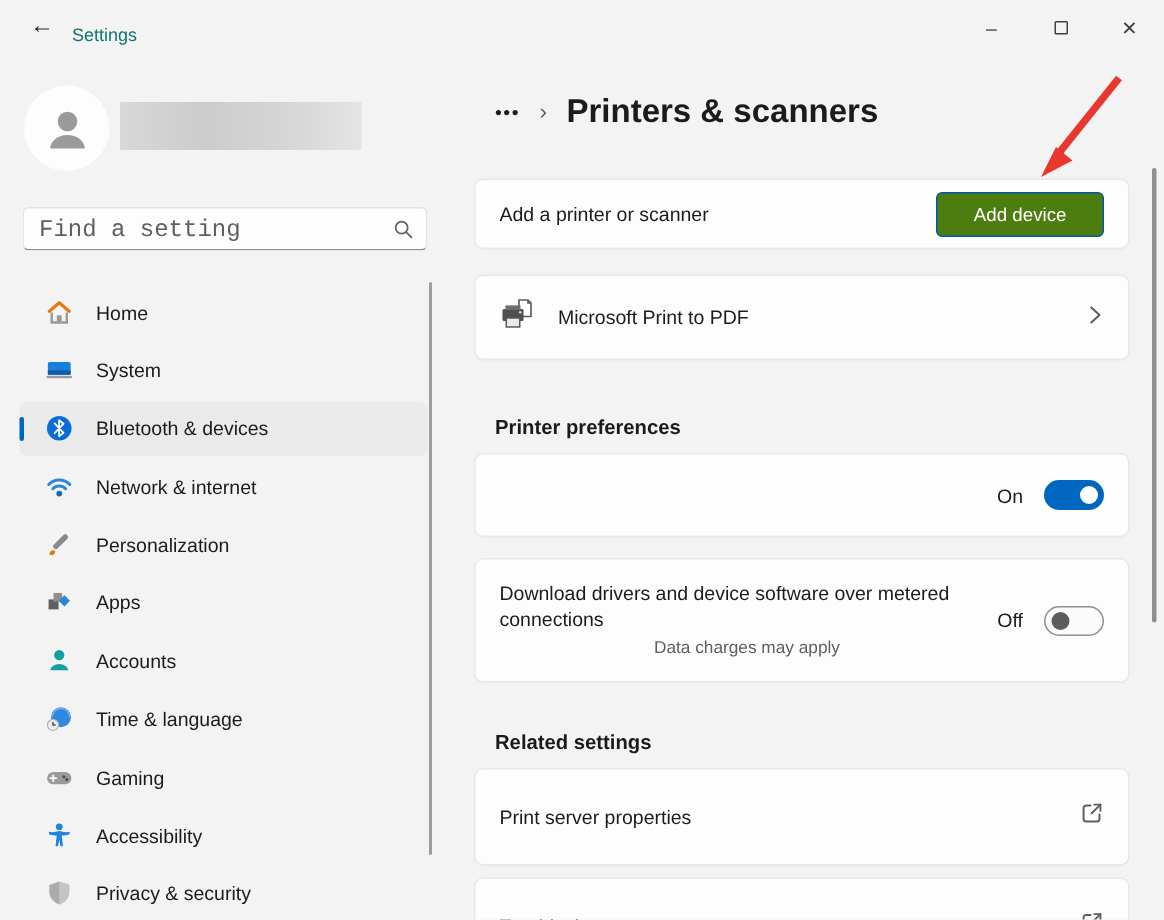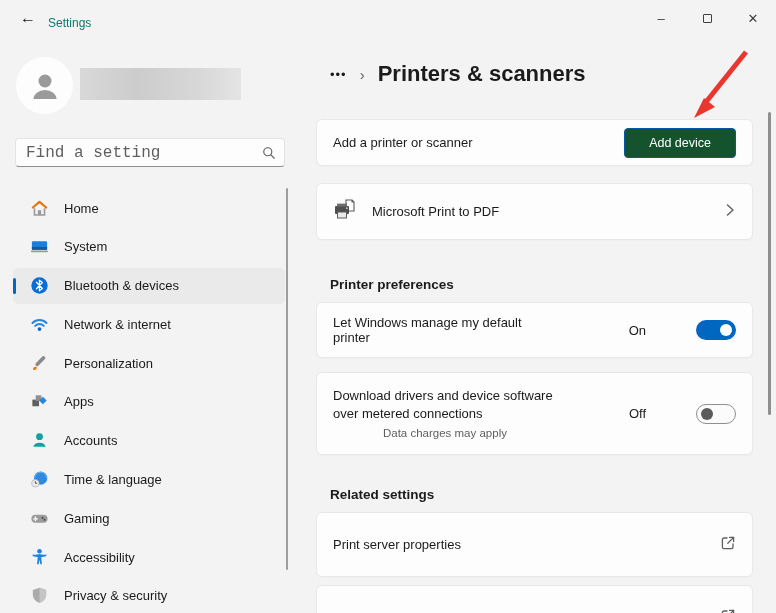--- a/index.html
+++ b/index.html
@@ -43,27 +43,27 @@
   .sb-scroll { position:absolute; left:286px; top:188px; width:2px; height:382px; background:#9d9d9d; border-radius:1px; }
 
   
   .breadcrumb { position:absolute; left:330px; top:57px; height:34px; display:flex; align-items:center; gap:13px; }
   .bc-ellipsis { font-size:13px; letter-spacing:1px; color:#1b1b1b; cursor:pointer; }
   .bc-sep { font-size:15px; color:#5f5f5f; }
   .page-title { font-size:22px; font-weight:700; color:#1b1b1b; }
 
   .card { position:absolute; left:316px; width:437px; background:#fdfdfd;
     border:1px solid #e8e8e8; border-radius:6px; display:flex; align-items:center;
-    padding:0 16px; box-shadow:0 1px 1px rgba(0,0,0,0.02);gap:36px; }
+    padding:0 16px; box-shadow:0 1px 1px rgba(0,0,0,0.02); }
   .card-label { font-size:13px; color:#1b1b1b; }
   .card-sub { font-size:11.5px; color:#5f5f5f; margin-top:3px;text-align:center; }
   .spacer { flex:1; }
 
   .card1 { top:119px; height:47px; }
-  .btn-primary { background:#14532d; color:#ffffff; border:1px solid #0059a8; border-radius:4px;
+  .btn-primary { background:#4d7c0f; color:#ffffff; border:1px solid #0059a8; border-radius:4px;
     font-family:"Liberation Sans",sans-serif; font-size:12.5px; padding:7px 24px; cursor:pointer; }
 
   .card2 { top:183px; height:57px; gap:15px; }
   .chev { font-size:14px; color:#5f5f5f; }
 
   .section-h { position:absolute; left:330px; font-size:13.5px; font-weight:700; color:#1b1b1b; }
   .sec1 { top:277px; }
   .sec2 { top:487px; }
 
   .card3 { top:302px; height:56px; }
@@ -274,21 +274,20 @@
   <span class="chev">
     <svg width="12" height="14" viewBox="0 0 12 14">
         <path d="M3.5 2 L9 7 L3.5 12" fill="none" stroke="#5f5f5f" stroke-width="1.4" stroke-linecap="round" stroke-linejoin="round"></path>
       </svg>
   </span>
 </div>
 
 <div class="section-h sec1">Printer preferences</div>
 
 <div class="card card3">
-  <span class="card-label">Let Windows manage my default printer</span>
   <span class="spacer"></span>
   <span class="toggle-state">On</span>
   <span class="toggle on"></span>
 </div>
 
 <div class="card card4">
   <span class="two-line">
     <span class="card-label">Download drivers and device software over metered connections</span>
     <div class="card-sub">Data charges may apply</div>
   </span>

